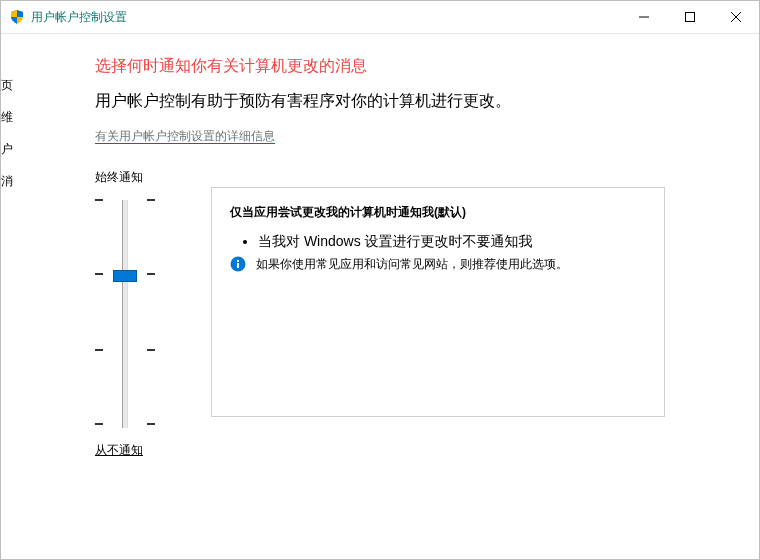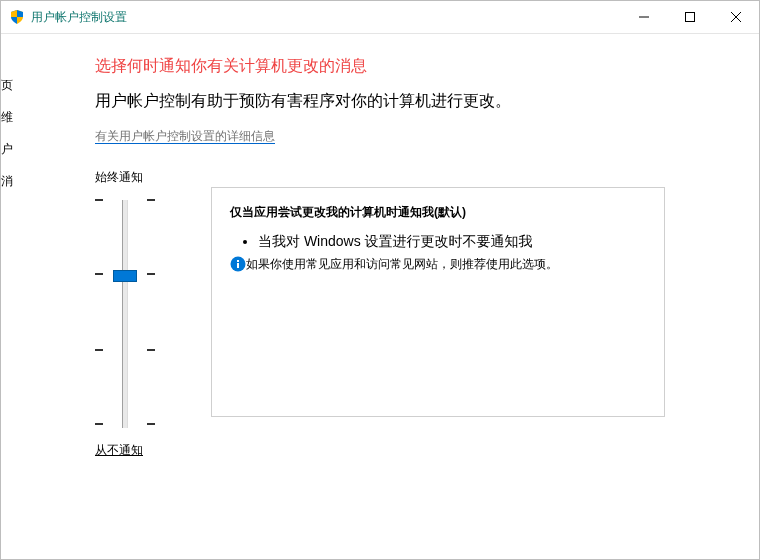--- a/index.html
+++ b/index.html
@@ -24,21 +24,21 @@
   .slider-track-wrap{position:relative;height:240px;width:60px;display:flex;align-items:center;justify-content:center;}
   .slider-track{position:absolute;left:50%;top:6px;bottom:6px;width:4px;border-left:1px solid #a0a0a0;border-right:1px solid #dcdcdc;background:#e9e9e9;transform:translateX(-50%);}  
   .tick{position:absolute;left:0;right:0;display:flex;justify-content:space-between;align-items:center;height:0;}
   .tick span{width:8px;border-top:2px solid #333;}
   .thumb{position:absolute;left:50%;transform:translateX(-50%);width:22px;height:10px;background:#0078d7;border:1px solid #005a9e;}
   
   .setting-box{border:1px solid #cfcfcf;width:454px;height:230px;box-sizing:border-box;padding:16px 18px 14px 18px;display:flex;flex-direction:column;justify-content:flex-start;margin-top:18px;}
   .setting-head{font-size:12px;font-weight:700;margin:0 0 12px 0;}
   .bullets{margin:0;padding-left:28px;}
   .bullets li{font-size:14px;margin-bottom:4px;}
-  .note-row{display:flex;align-items:flex-start;}
+  .note-row{display:flex;align-items:flex-start;gap:10px;}
   .info-icon{width:16px;height:16px;flex:0 0 16px;margin-top:1px;}
   .note-text{font-size:12px;line-height:1.6;}
   
   .crop-left{position:absolute;left:0;top:68px;font-size:12px;color:#000;line-height:32px;pointer-events:none;}
   .crop-left div{height:32px;}
 </style>
 </head>
 <body>
 
 <div class="window">

